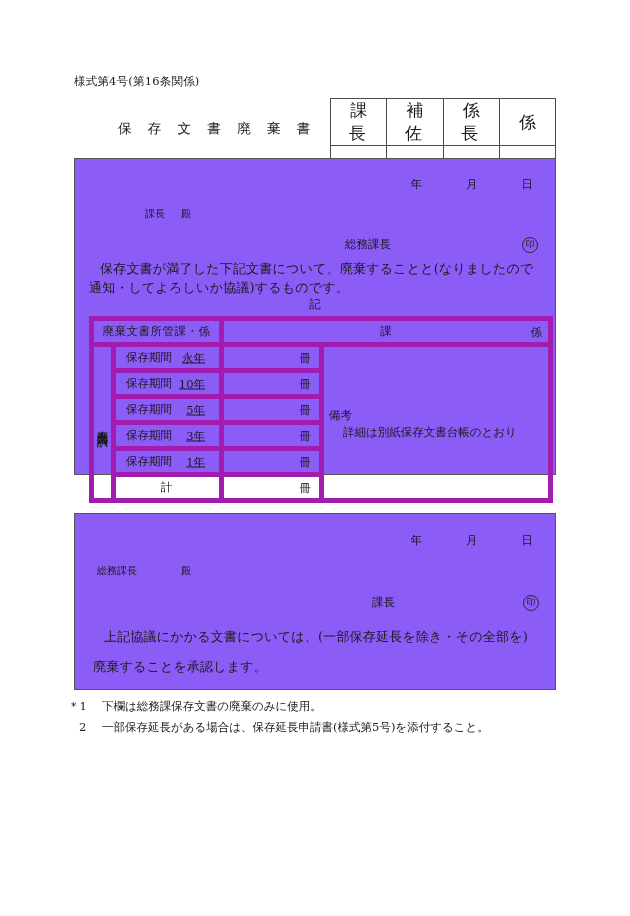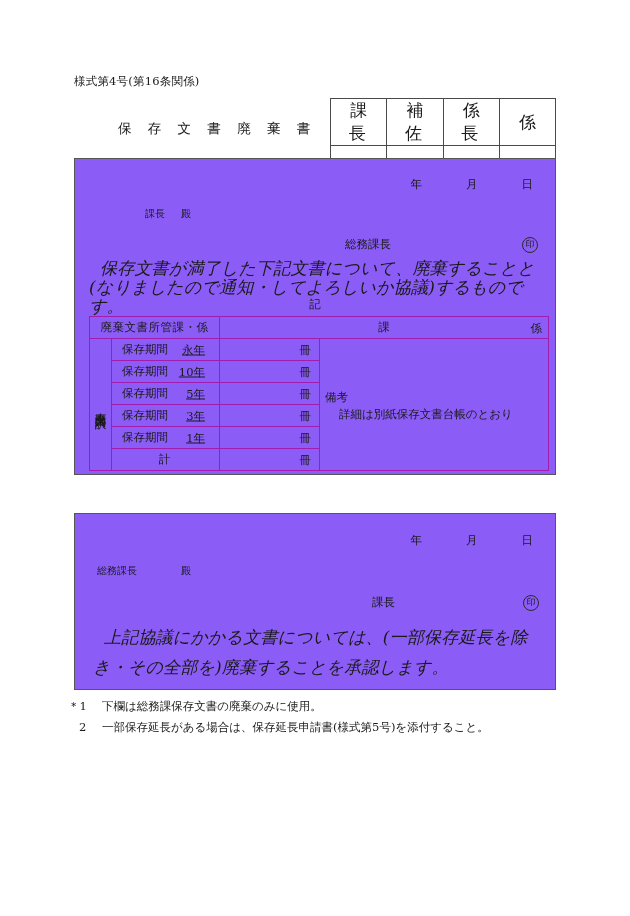--- a/index.html
+++ b/index.html
@@ -119,24 +119,23 @@
     border-radius: 50%;
     font-size: 9px;
     line-height: 13px;
     text-align: center;
     font-family: "DejaVu Serif", serif;
   }
 
   
   .body-text {
     position: absolute;
-    font-size: 17px;
+    font-size: 13px;
     line-height: 19px;
     letter-spacing: .2px;
-    font-style: italic;
   }
   #upper-body {
     left: 14px;
     top: 100px;
     width: 452px;
     text-indent: 11px;
   }
   #lower-body {
     left: 18px;
     top: 108px;
@@ -159,21 +158,21 @@
   #data-table {
     position: absolute;
     left: 14px;
     top: 157px;
     width: 459px;
     border-collapse: collapse;
     table-layout: fixed;
     font-size: 11.5px;
   }
   #data-table td {
-    border: 1px solid #a21caf;
+    border: 5px solid #a21caf;
     padding: 0;
     height: 21px;
     vertical-align: middle;
   }
   .hdr-label {
     text-align: center;
     letter-spacing: .5px;
     padding: 0 4px !important;
   }
   .hdr-ka {

